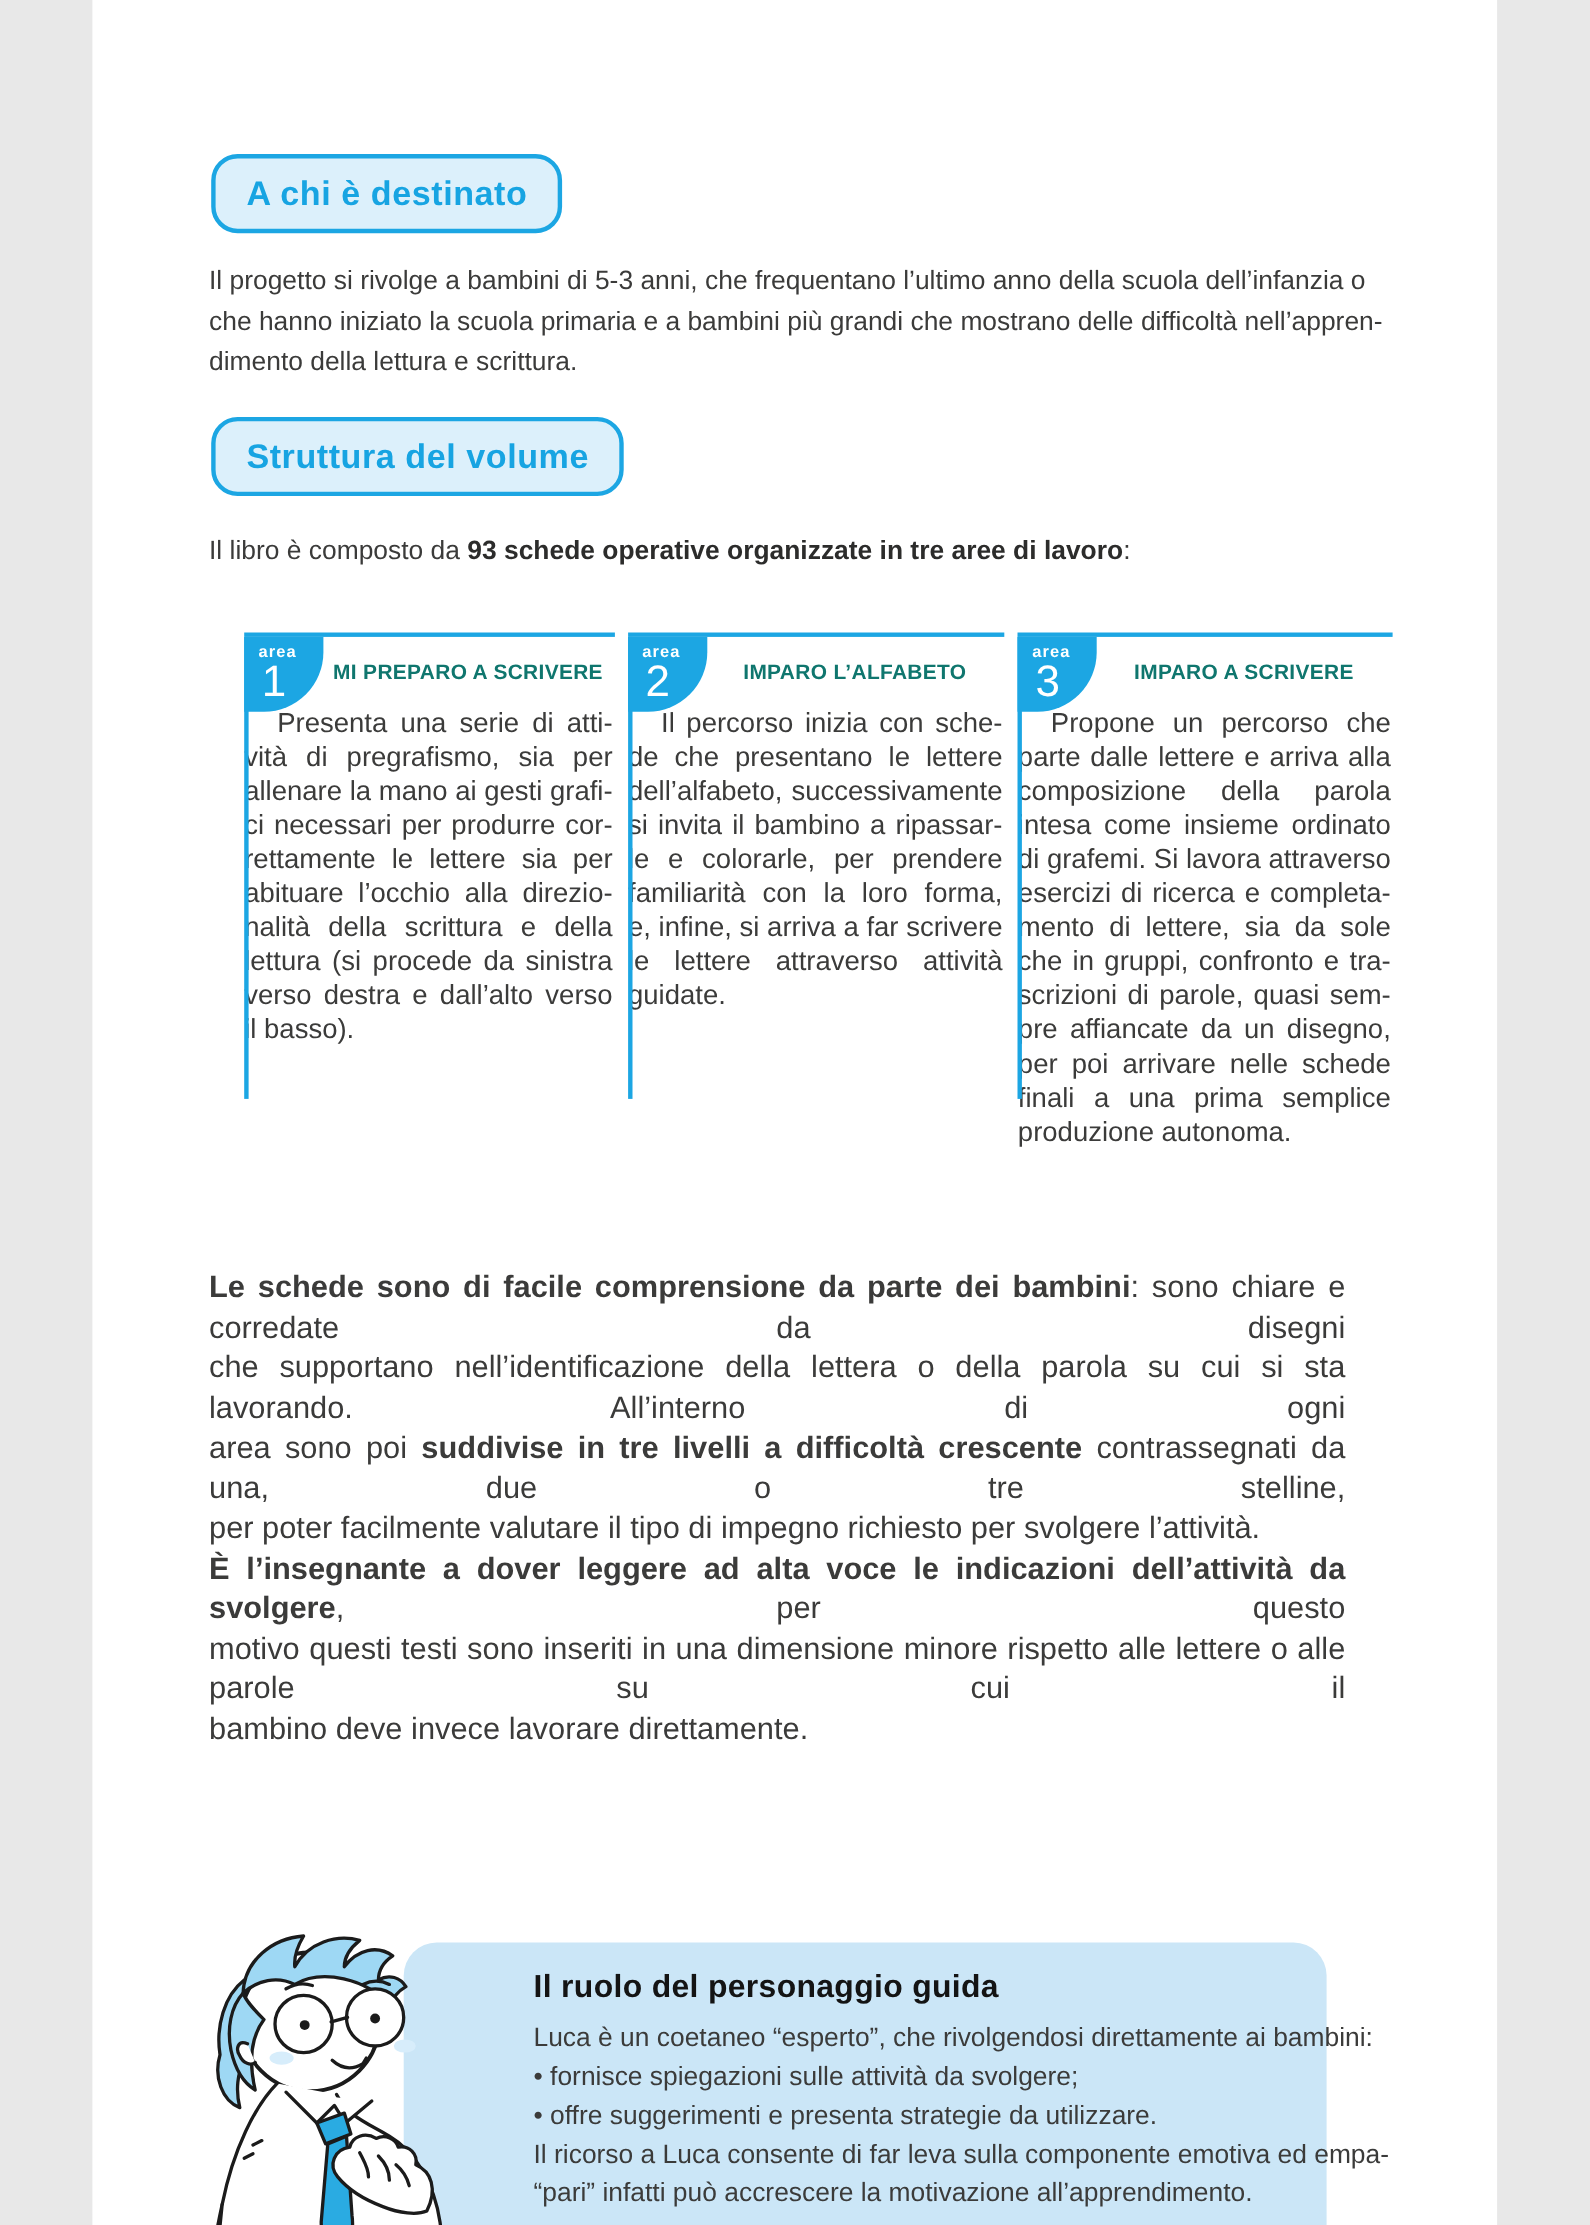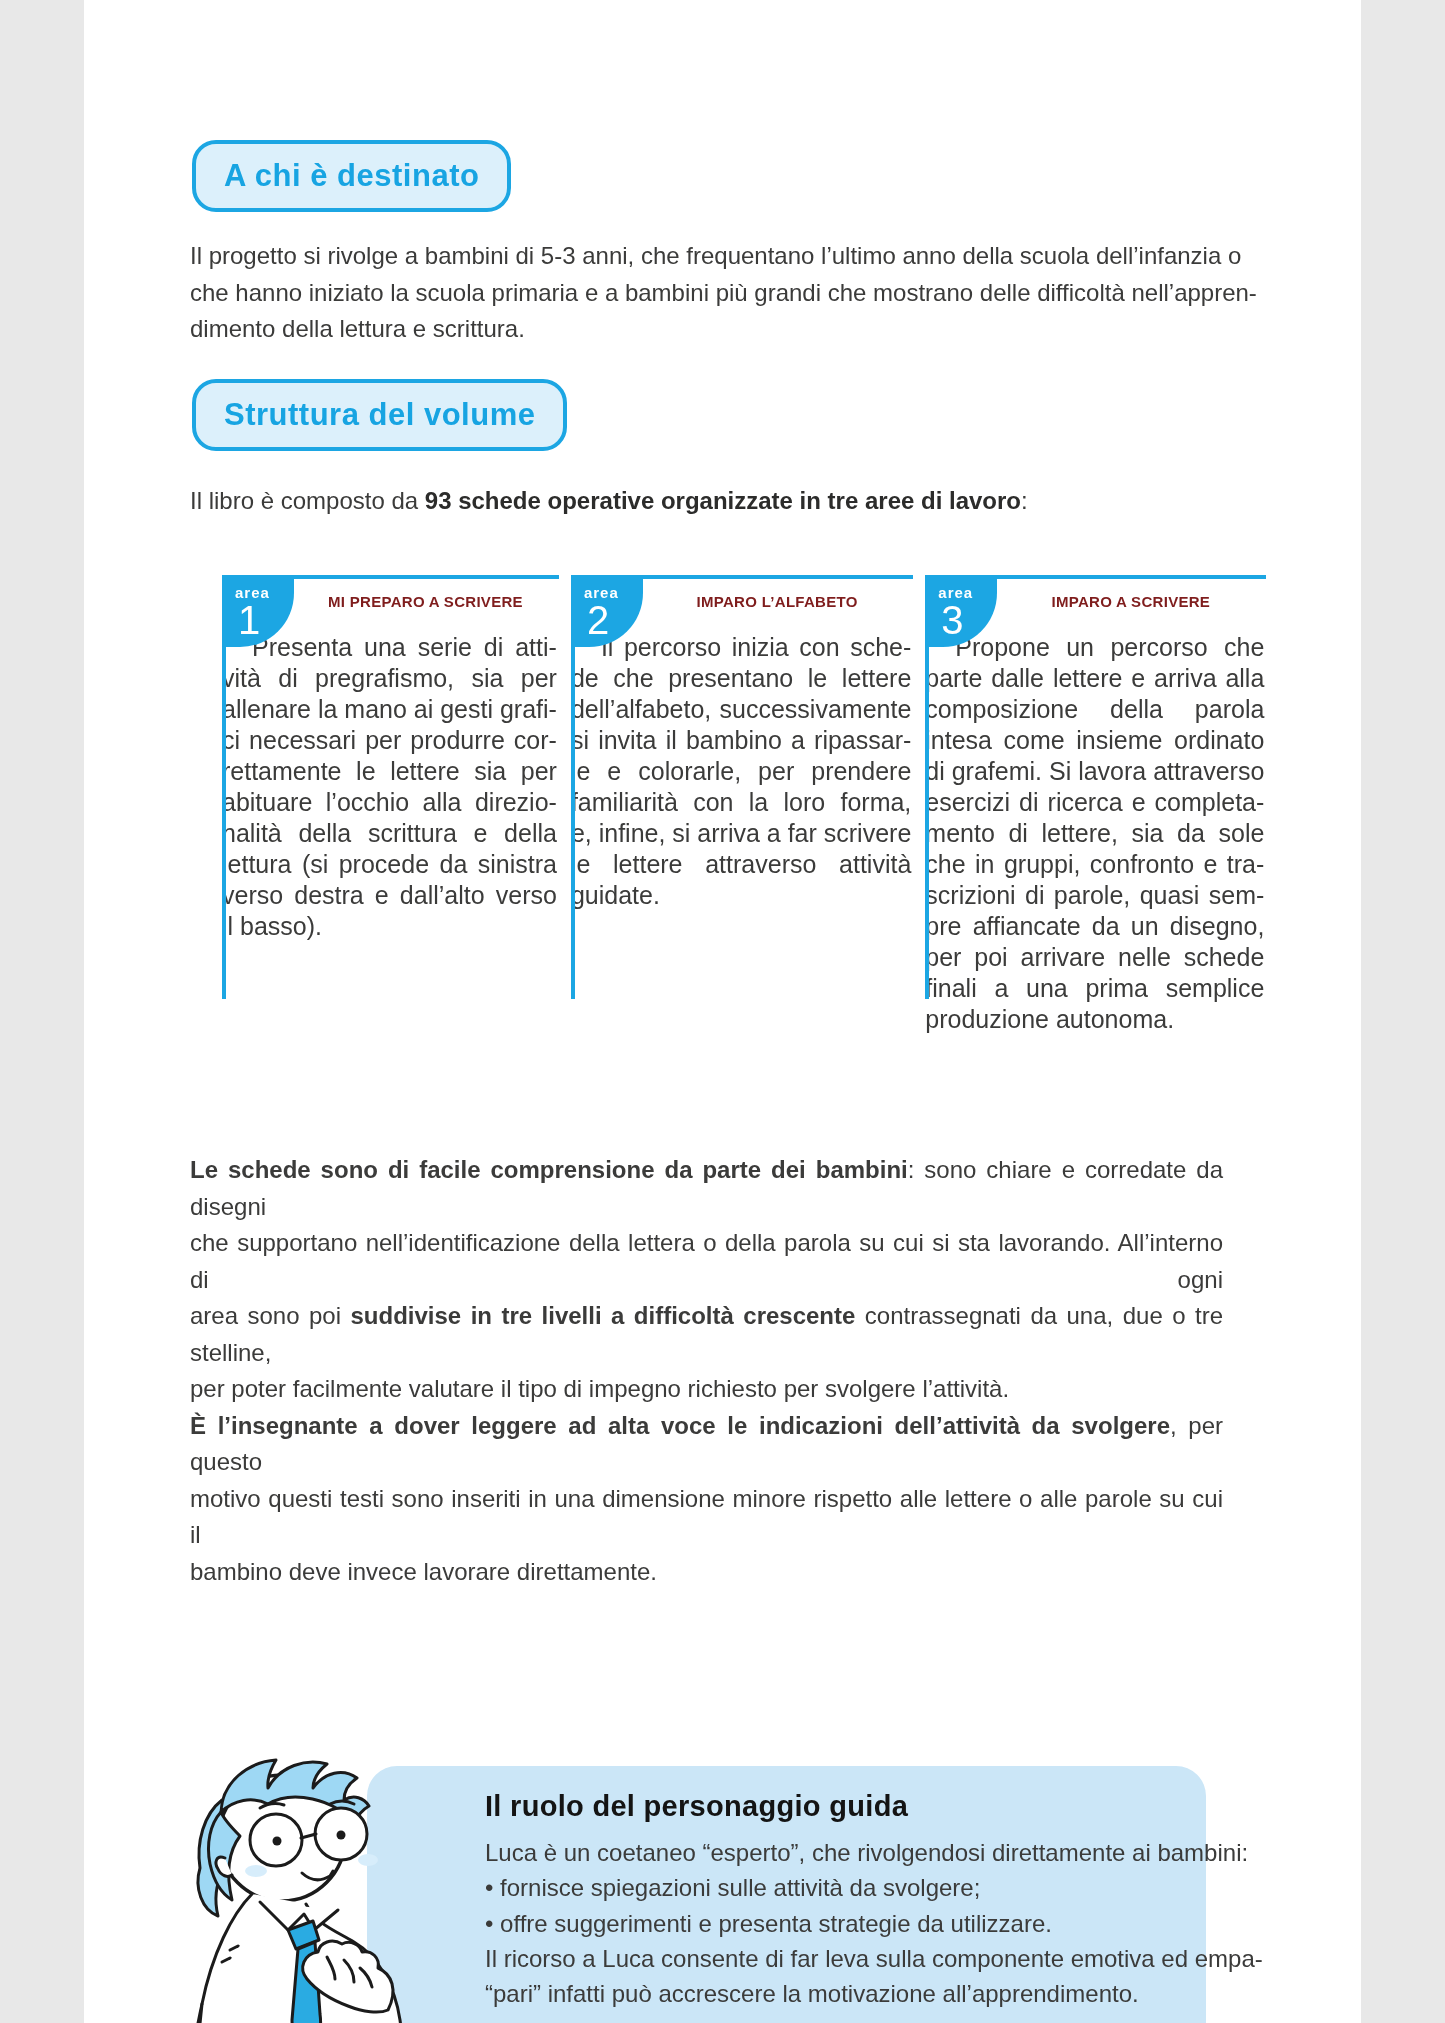--- a/index.html
+++ b/index.html
@@ -41,32 +41,32 @@
     width:4px; height:420px; background:#1ca6e3;
   }
   .area-badge {
     position:absolute; left:0; top:0; width:72px; height:68px;
     background:#1ca6e3; color:#ffffff;
     border-radius:0 0 54px 0; box-sizing:border-box; padding:5px 0 0 13px;
   }
   .area-badge .badge-word { display:block; font-size:15px; font-weight:bold; letter-spacing:1px; }
   .area-badge .badge-num  { display:block; font-size:40px; font-weight:400; line-height:0.95; margin-left:3px; }
   .area-header {
-    margin:10px 8px 0 78px; text-align:center;
-    color:#7f1d1d; font-weight:bold; font-size:15px; letter-spacing:0.3px;
+    margin:20px 8px 0 78px; text-align:center;
+    color:#0f766e; font-weight:bold; font-size:19px; letter-spacing:0.3px;
     line-height:25px;
   }
   .area-body {
     margin-top:18px; font-size:25px; line-height:31px; padding-right:2px;
   }
   .area-body .line { white-space:nowrap; }
   .area-body .line:first-child { text-indent:30px; }
   
   .schede { margin-top:101px; }
-  .schede .block { margin:0 138px 0 106px; font-size:24px; line-height:36.5px; }
+  .schede .block { margin:0 138px 0 106px; font-size:28px; line-height:36.5px; }
   
   .guida-section { position:relative; margin:176px 155px 0 283px; }
   .guida-box {
     background:#cbe6f7; border-radius:30px;
     padding:24px 34px 40px 118px;
   }
   .guida-title { font-size:29px; font-weight:bold; color:#141414; margin:0 0 12px 0; letter-spacing:0.3px; }
   .guida-body { font-size:24px; line-height:35.3px; color:#3b3b3a; }
   .guida-body .line { white-space:nowrap; }
   .luca-svg { position:absolute; left:-203px; top:-14px; width:260px; height:370px; }

